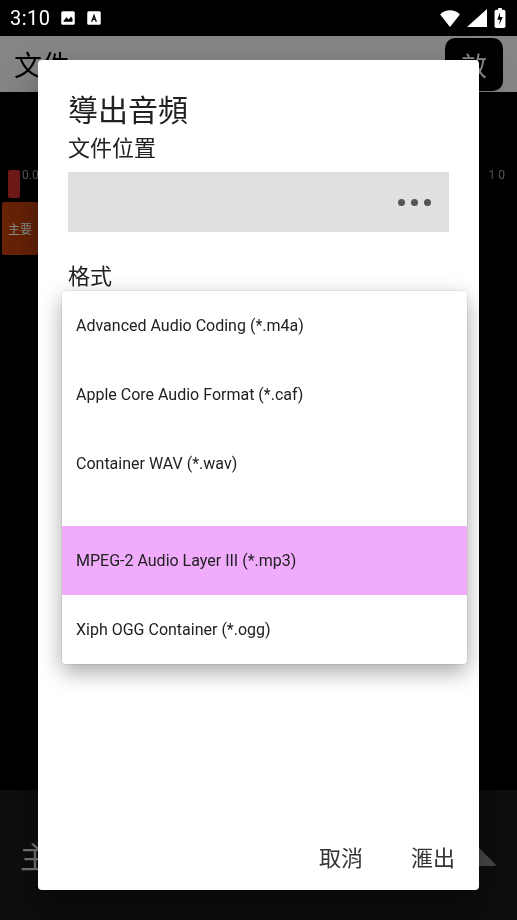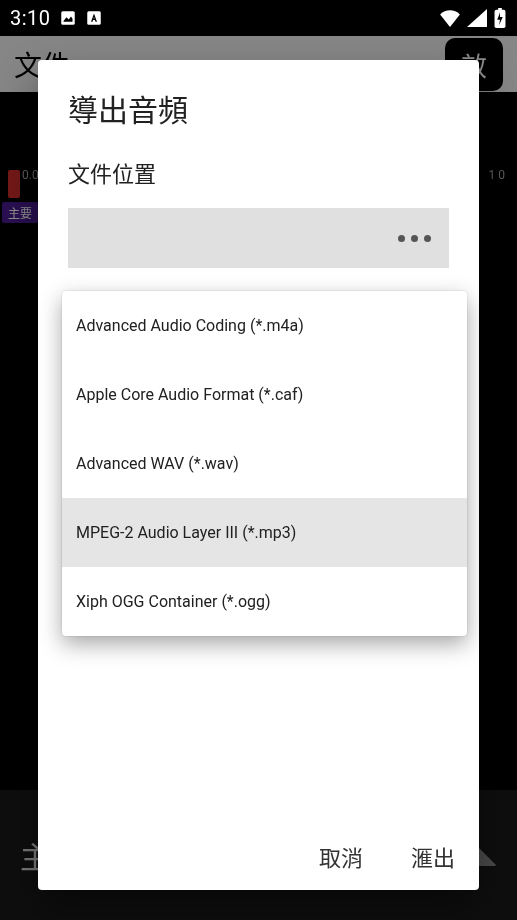--- a/index.html
+++ b/index.html
@@ -15,42 +15,42 @@
   
   .bg-top { position: absolute; top: 36px; left: 0; right: 0; height: 56px; background: #f5f5f5; display: flex; align-items: center; padding: 0 14px; font-size: 28px; color: #000; box-shadow: 0 2px 4px rgba(0,0,0,0.2); }
   .bg-top .right-pill { margin-left: auto; background: #000; color: #fff; border-radius: 10px; padding: 8px 16px; font-size: 26px; }
   .bg-body { position: absolute; top: 92px; left: 0; right: 0; bottom: 0; background: #000; }
   .bg-timeline { position: absolute; top: 68px; left: 0; right: 0; height: 70px; }
   .bg-timeline .marker { position: absolute; top: 10px; width: 12px; height: 28px; background: #d32f2f; border-radius: 2px; }
   .bg-timeline .marker-left { left: 8px; }
   .bg-timeline .num { position: absolute; top: 8px; color: #aaa; font-size: 12px; }
   .bg-timeline .num-left { left: 22px; }
   .bg-timeline .num-right { right: 12px; }
-  .bg-timeline .badge { position: absolute; top: 42px; left: 2px; background: #4c1d95; color: #fff; font-size: 12px; padding: 2px 6px; border-radius: 2px; }
+  .bg-timeline .badge { position: absolute; top: 42px; left: 2px; background: #c2410c; color: #fff; font-size: 12px; padding: 18px 6px; border-radius: 2px; }
   .bg-bottom-row { position: absolute; left: 6px; right: 6px; top: 700px; height: 20px; display:flex; justify-content: space-between; color:#bbb; font-size:12px; }
   .bg-footer { position: absolute; left: 0; right: 0; bottom: 0; height: 130px; background: #1a1a1a; display:flex; align-items:center; padding: 0 20px; color:#ddd; font-size:30px; }
   .bg-footer .spacer { flex:1; }
   .bg-footer .tri { width:0; height:0; border-left: 22px solid transparent; border-right: 22px solid transparent; border-bottom: 22px solid #888; border-radius:3px; }
 
   
   .scrim { position: absolute; inset: 0; background: rgba(0,0,0,0.45); }
 
   
   .dialog { position: absolute; left: 38px; right: 38px; top: 60px; bottom: 30px; background: #fff; border-radius: 4px; box-shadow: 0 20px 40px rgba(0,0,0,0.4); display: flex; flex-direction: column; overflow: hidden; }
   .dialog-inner { padding: 26px 30px 0 30px; flex: 1; display: flex; flex-direction: column; overflow: hidden; }
-  .dialog-title { font-size: 30px; color: #212121; font-weight: 400; margin-bottom: 26px; }
-  .field-label { font-size: 22px; color: #212121; margin-bottom: 20px; }
+  .dialog-title { font-size: 30px; color: #212121; font-weight: 400; }
+  .field-label { font-size: 22px; color: #212121; margin-bottom: 10px; }
   .file-field { width: 100%; height: 60px; background: #e0e0e0; border: none; display: flex; align-items: center; justify-content: flex-end; padding: 0 18px; margin-bottom: 26px; }
   .file-field .dots { display:flex; gap:6px; }
   .file-field .dots span { width:7px; height:7px; background:#555; border-radius:50%; }
   .format-label { font-size: 22px; color: #212121; margin-bottom: 8px; }
 
   .dropdown-popup { position: absolute; left: 62px; right: 50px; top: 291px; background: #fff; border-radius: 4px; box-shadow: 0 8px 22px rgba(0,0,0,0.35), 0 0 0 1px rgba(0,0,0,0.05); overflow: hidden; z-index: 5; }
   .dropdown-item { height: 69px; display: flex; align-items: center; padding: 0 14px; font-size: 16px; color: #212121; cursor: pointer; }
-  .dropdown-item.selected { background: #e5e5e5; }
+  .dropdown-item.selected { background: #f0abfc; margin-top: 28px; }
 
   .dialog-actions { position: absolute; right: 58px; bottom: 40px; display: flex; gap: 40px; z-index: 2; }
   .dialog-actions button { background: none; border: none; font-size: 22px; color: #333; cursor: pointer; padding: 8px 4px; font-family: inherit; }
 </style>
 </head>
 <body>
 
 <div class="screen">
 
   <div class="status-bar">
@@ -130,18 +130,18 @@
   </div>
 
   <div class="dialog-actions">
     <button>取消</button>
     <button>滙出</button>
   </div>
 
   <div class="dropdown-popup">
     <div class="dropdown-item">Advanced Audio Coding (*.m4a)</div>
     <div class="dropdown-item">Apple Core Audio Format (*.caf)</div>
-    <div class="dropdown-item">Advanced WAV (*.wav)</div>
+    <div class="dropdown-item">Container WAV (*.wav)</div>
     <div class="dropdown-item selected">MPEG-2 Audio Layer III (*.mp3)</div>
     <div class="dropdown-item">Xiph OGG Container (*.ogg)</div>
   </div>
 
 </div>
 
 </body></html>

